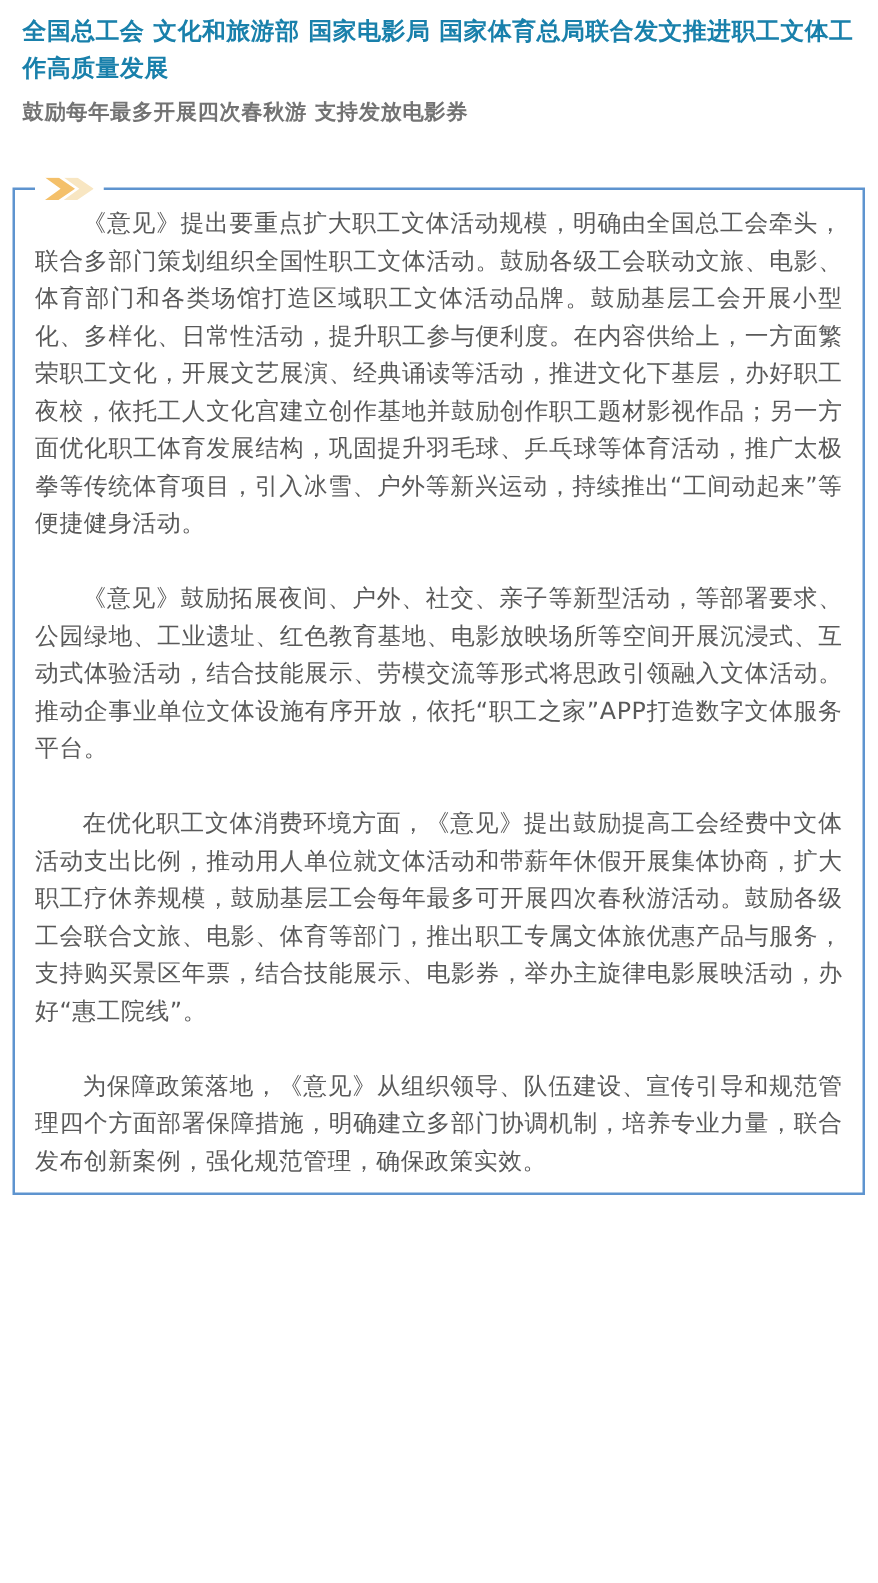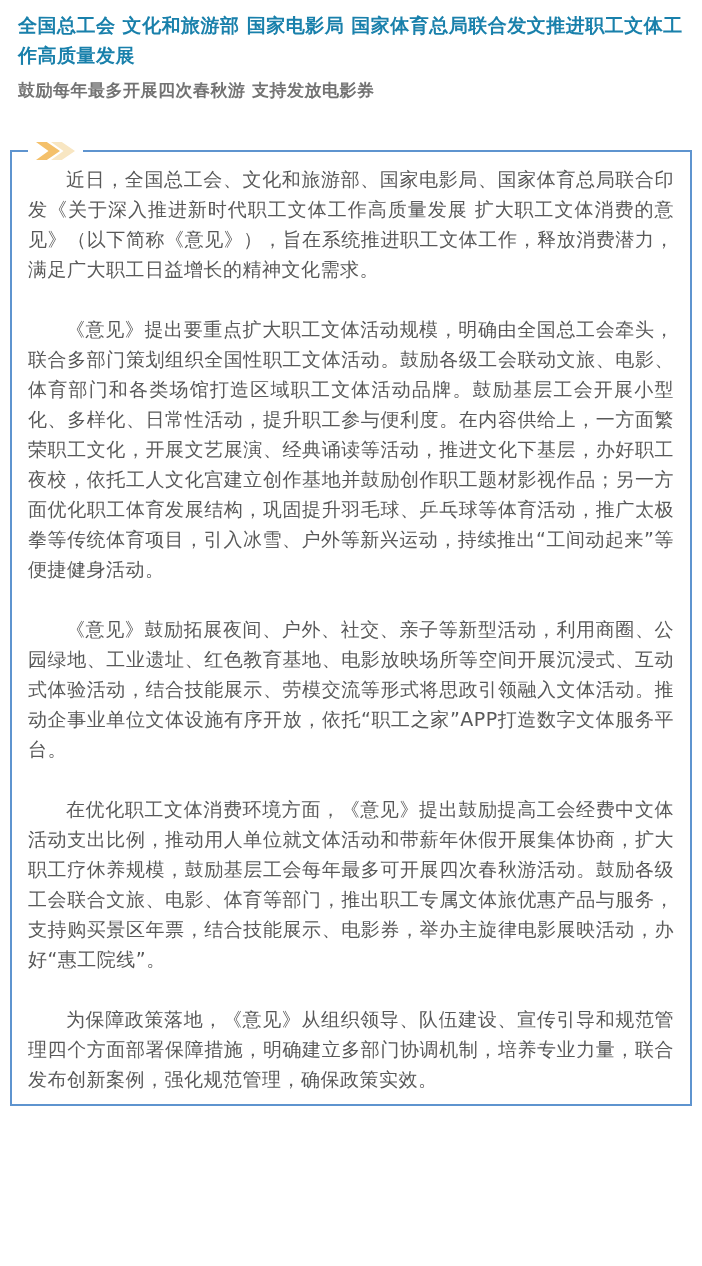--- a/index.html
+++ b/index.html
@@ -83,19 +83,18 @@
   <h2 class="page-subtitle">鼓励每年最多开展四次春秋游 支持发放电影券</h2>
 </div>
 
 <div class="article-box">
   <span class="box-marker">
     <i class="chev c1"></i>
     <i class="chev c2"></i>
   </span>
 
   <div class="article-body">
-    <p>近日，全国总工会、文化和旅游部、国家电影局、国家体育总局联合印发《关于深入推进新时代职工文体工作高质量发展 扩大职工文体消费的意见》（以下简称《意见》），旨在系统推进职工文体工作，释放消费潜力，满足广大职工日益增长的精神文化需求。</p>
     <p>《意见》提出要重点扩大职工文体活动规模，明确由全国总工会牵头，联合多部门策划组织全国性职工文体活动。鼓励各级工会联动文旅、电影、体育部门和各类场馆打造区域职工文体活动品牌。鼓励基层工会开展小型化、多样化、日常性活动，提升职工参与便利度。在内容供给上，一方面繁荣职工文化，开展文艺展演、经典诵读等活动，推进文化下基层，办好职工夜校，依托工人文化宫建立创作基地并鼓励创作职工题材影视作品；另一方面优化职工体育发展结构，巩固提升羽毛球、乒乓球等体育活动，推广太极拳等传统体育项目，引入冰雪、户外等新兴运动，持续推出“工间动起来”等便捷健身活动。</p>
-    <p>《意见》鼓励拓展夜间、户外、社交、亲子等新型活动，利用商圈、公园绿地、工业遗址、红色教育基地、电影放映场所等空间开展沉浸式、互动式体验活动，结合技能展示、劳模交流等形式将思政引领融入文体活动。推动企事业单位文体设施有序开放，依托“职工之家”APP打造数字文体服务平台。</p>
+    <p>《意见》鼓励拓展夜间、户外、社交、亲子等新型活动，等部署要求、公园绿地、工业遗址、红色教育基地、电影放映场所等空间开展沉浸式、互动式体验活动，结合技能展示、劳模交流等形式将思政引领融入文体活动。推动企事业单位文体设施有序开放，依托“职工之家”APP打造数字文体服务平台。</p>
     <p>在优化职工文体消费环境方面，《意见》提出鼓励提高工会经费中文体活动支出比例，推动用人单位就文体活动和带薪年休假开展集体协商，扩大职工疗休养规模，鼓励基层工会每年最多可开展四次春秋游活动。鼓励各级工会联合文旅、电影、体育等部门，推出职工专属文体旅优惠产品与服务，支持购买景区年票，结合技能展示、电影券，举办主旋律电影展映活动，办好“惠工院线”。</p>
     <p>为保障政策落地，《意见》从组织领导、队伍建设、宣传引导和规范管理四个方面部署保障措施，明确建立多部门协调机制，培养专业力量，联合发布创新案例，强化规范管理，确保政策实效。</p>
   </div>
 </div>
 
 </body></html>

